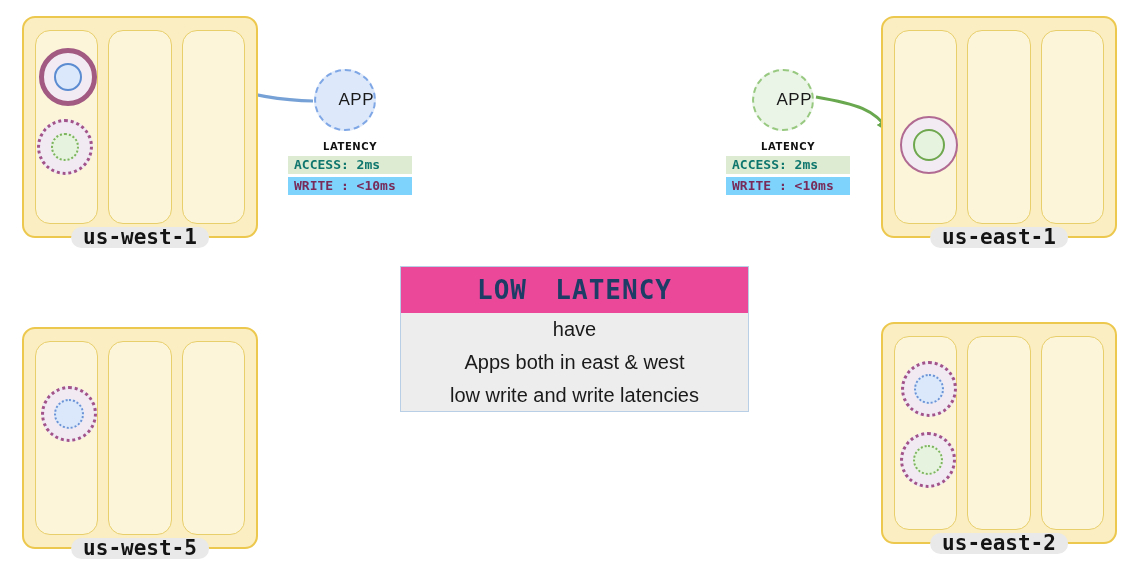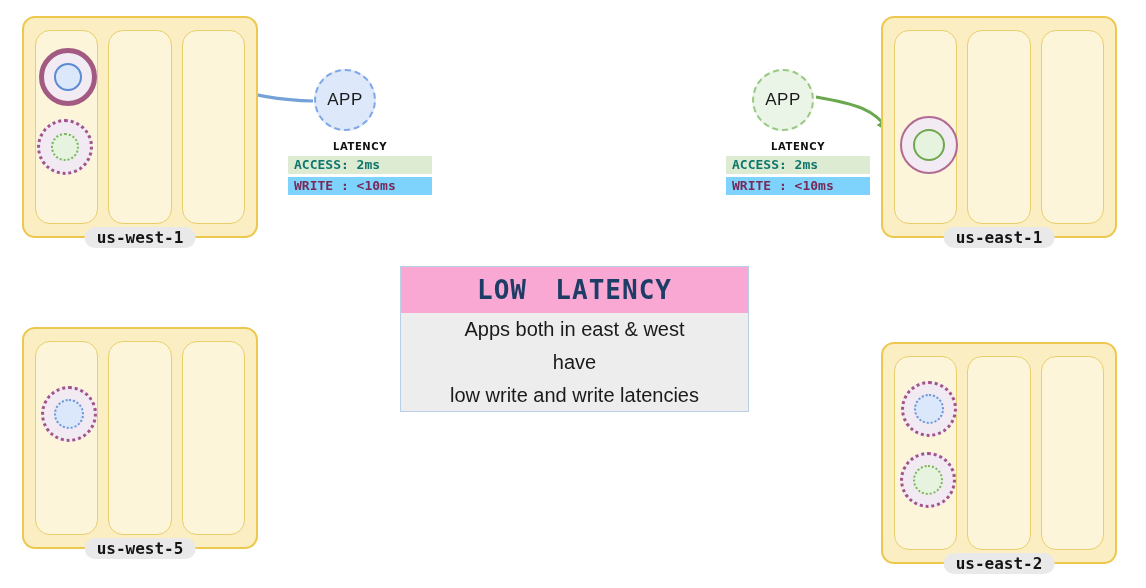--- a/index.html
+++ b/index.html
@@ -12,55 +12,55 @@
     background:#faeec2; border:2px solid #edc84e; border-radius:13px;
     display:flex; gap:10px; padding:12px 11px;
   }
   .zone {
     flex:1; background:#fcf5da; border:1.5px solid #e9cf6b; border-radius:15px;
     position:relative;
   }
   .region-label {
     position:absolute; left:50%; bottom:-12px; transform:translateX(-50%);
     background:#e9e9e9; color:#141414; border-radius:11px;
-    font-family:"DejaVu Sans Mono", monospace; font-weight:bold; font-size:16px;
+    font-family:"DejaVu Sans Mono", monospace; font-weight:bold; font-size:21px;
     line-height:21px; padding:0 12px; white-space:nowrap;
   }
 
   
   .node { position:absolute; border-radius:50%; display:flex; align-items:center; justify-content:center; }
   .node-inner { border-radius:50%; }
 
   
   .app {
     position:absolute; width:62px; height:62px; border-radius:50%;
-    display:flex; align-items:center; justify-content:center;
+    display:flex; align-items:center; justify-content:flex-end;
     font-size:17px; font-weight:500; color:#1a1a1a; letter-spacing:0.5px;
   }
   .app-west { left:314px; top:69px; background:#dde9fb; border:2px dashed #7fa7e6; }
   .app-east { left:752px; top:69px; background:#ebf5e7; border:2px dashed #98c981; }
 
   
-  .latency-panel { position:absolute; width:144px; }
+  .latency-panel { position:absolute; width:124px; }
   .latency-heading {
     text-align:center; font-family:"DejaVu Sans", sans-serif;
     font-weight:bold; font-size:10px; letter-spacing:0.6px; color:#111;
     margin-bottom:4px;
   }
   .latency-row {
     font-family:"DejaVu Sans Mono", monospace; font-weight:bold; font-size:13px;
     padding:1px 0 1px 6px; margin-top:3px; line-height:16px; white-space:nowrap;
   }
   .row-access { background:#dcebd1; color:#0f766e; }
   .row-write  { background:#7dd3fc; color:#782a58; }
 
   
   .callout {
     position:absolute; left:400px; top:266px; width:349px; height:146px;
-    border:1px solid #b9cfe6; background:#f9a8d4;
+    border:1px solid #b9cfe6; background:#ec4899;
   }
   .callout-title {
     height:46px; display:flex; align-items:center; justify-content:center;
     font-family:"DejaVu Sans Mono", monospace; font-weight:bold; font-size:26px;
     color:#1e3d66; letter-spacing:1px; word-spacing:0.45em;
   }
   .callout-body {
     height:98px; background:#ededed; text-align:center;
     font-size:20px; line-height:33px; color:#1a1a1a; padding-top:0px;
   }
@@ -111,21 +111,21 @@
   <div class="region" style="left:22px; top:327px;">
     <div class="zone"></div>
     <div class="zone"></div>
     <div class="zone"></div>
     <div class="node" style="left:17px; top:57px; width:56px; height:56px; border:3px dotted #a2538a; background:#f1eaf3;">
       <div class="node-inner" style="width:30px; height:30px; border:2px dotted #6b94d6; background:#dbe7fa;"></div>
     </div>
     <div class="region-label">us-west-5</div>
   </div>
 
-  <div class="region" style="left:881px; top:342px;">
+  <div class="region" style="left:881px; top:322px;">
     <div class="zone"></div>
     <div class="zone"></div>
     <div class="zone"></div>
     <div class="node" style="left:18px; top:37px; width:56px; height:56px; border:3px dotted #a2538a; background:#f1eaf3;">
       <div class="node-inner" style="width:30px; height:30px; border:2px dotted #6b94d6; background:#dbe7fa;"></div>
     </div>
     <div class="node" style="left:17px; top:108px; width:56px; height:56px; border:3px dotted #a2538a; background:#f1eaf3;">
       <div class="node-inner" style="width:30px; height:30px; border:2px dotted #7db45e; background:#e6f3df;"></div>
     </div>
     <div class="region-label">us-east-2</div>
@@ -145,19 +145,19 @@
   </div>
   <div class="latency-panel" style="left:726px; top:141px;">
     <div class="latency-heading">LATENCY</div>
     <div class="latency-row row-access">ACCESS: 2ms</div>
     <div class="latency-row row-write">WRITE : &lt;10ms</div>
   </div>
 
   <div class="callout">
     <div class="callout-title">LOW LATENCY</div>
     <div class="callout-body">
+      <div>have</div>
       <div>Apps both in east &amp; west</div>
-      <div>have</div>
       <div>low write and write latencies</div>
     </div>
   </div>
 
 </div>
 
 </body></html>

